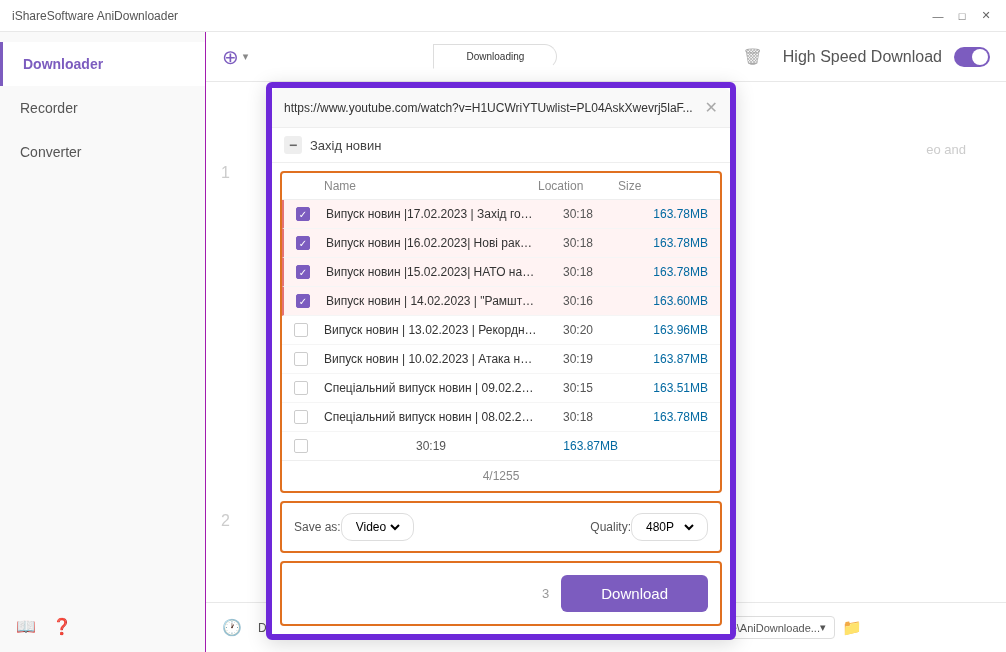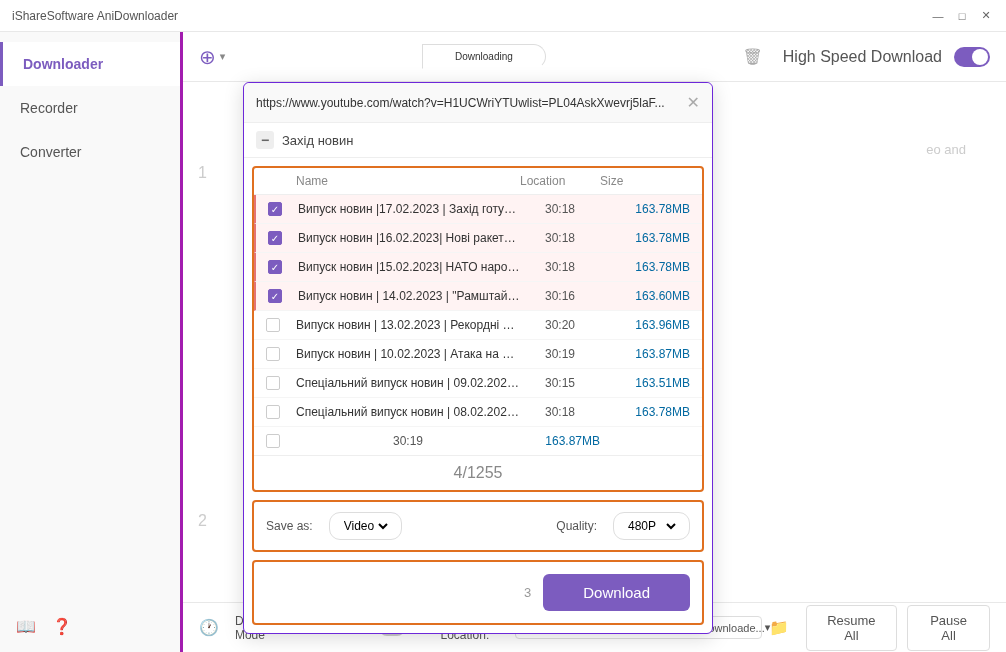--- a/index.html
+++ b/index.html
@@ -10,21 +10,21 @@
     
     .title-bar { height: 32px; background: #fff; display: flex; align-items: center; justify-content: space-between; padding: 0 12px; border-bottom: 1px solid #e8e8e8; }
     .title-bar-left { font-size: 12px; color: #555; }
     .title-bar-controls { display: flex; gap: 8px; }
     .title-btn { width: 16px; height: 16px; display: flex; align-items: center; justify-content: center; cursor: pointer; font-size: 11px; color: #666; }
 
     
     .main-layout { display: flex; flex: 1; overflow: hidden; }
 
     
-    .sidebar { width: 183px; background: #f9f9f9; border-right: 3px solid #a21caf; display: flex; flex-direction: column; padding-top: 10px; }
+    .sidebar { width: 206px; background: #f9f9f9; border-right: 1px solid #a21caf; display: flex; flex-direction: column; padding-top: 10px; }
     .sidebar-item { padding: 14px 20px; cursor: pointer; font-size: 14px; color: #555; border-radius: 0; }
     .sidebar-item.active { background: #fff; color: #7c5cbf; font-weight: 600; border-left: 3px solid #7c5cbf; }
     .sidebar-footer { margin-top: auto; padding: 16px; display: flex; gap: 16px; }
     .sidebar-footer-icon { color: #999; cursor: pointer; font-size: 16px; }
 
     
     .content { flex: 1; display: flex; flex-direction: column; position: relative; }
 
     
     .top-bar { height: 50px; display: flex; align-items: center; padding: 0 16px; border-bottom: 1px solid #e8e8e8; gap: 12px; background: #fff; }
@@ -40,43 +40,43 @@
     .tab:last-child { border-radius: 0 20px 20px 0; }
     .high-speed-text { font-size: 16px; color: #555; }
     .delete-icon { color: #aaa; cursor: pointer; margin-right: 8px; font-size: 16px; }
     .toggle { width: 36px; height: 20px; background: #7c5cbf; border-radius: 10px; position: relative; cursor: pointer; }
     .toggle::after { content: ''; width: 16px; height: 16px; background: #fff; border-radius: 50%; position: absolute; right: 2px; top: 2px; }
 
     
     .page-content { flex: 1; padding: 20px; position: relative; background: #fff; }
 
     
-    .url-panel { position: absolute; left: 60px; top: 0; width: 470px; background: #fff; border: 1px solid #6d28d9; border-radius: 6px; box-shadow: 0 4px 20px rgba(0,0,0,0.15); z-index: 10; }
+    .url-panel { position: absolute; left: 60px; top: 0; width: 470px; background: #fff; border: 6px solid #6d28d9; border-radius: 6px; box-shadow: 0 4px 20px rgba(0,0,0,0.15); z-index: 10; }
     .url-bar { display: flex; align-items: center; padding: 10px 12px; border-bottom: 1px solid #eee; background: #f9f9f9; border-radius: 6px 6px 0 0; }
     .url-text { flex: 1; font-size: 12px; color: #333; overflow: hidden; text-overflow: ellipsis; white-space: nowrap; }
     .close-x { cursor: pointer; color: #aaa; font-size: 16px; margin-left: 8px; }
 
     .playlist-header { padding: 8px 12px; font-size: 13px; color: #444; border-bottom: 1px solid #eee; display: flex; align-items: center; gap: 8px; }
     .playlist-minus { width: 18px; height: 18px; background: #eee; border-radius: 3px; display: flex; align-items: center; justify-content: center; cursor: pointer; color: #666; font-size: 14px; font-weight: bold; }
 
     
     .table-header { display: grid; grid-template-columns: 30px 1fr 80px 90px; padding: 6px 12px; border-bottom: 1px solid #eee; font-size: 12px; color: #888; }
     .table-body { max-height: 260px; overflow-y: auto; }
     .table-row { display: grid; grid-template-columns: 30px 1fr 80px 90px; padding: 7px 12px; border-bottom: 1px solid #f5f5f5; align-items: center; font-size: 12px; }
     .table-row.checked-row { background: #fff3f3; border-left: 2px solid #e57373; }
     .checkbox { width: 14px; height: 14px; border: 1px solid #ccc; border-radius: 2px; display: flex; align-items: center; justify-content: center; cursor: pointer; }
     .checkbox.checked { background: #7c5cbf; border-color: #7c5cbf; color: #fff; font-size: 10px; }
     .row-name { overflow: hidden; text-overflow: ellipsis; white-space: nowrap; color: #333; }
     .row-duration { color: #555; text-align: center; }
     .row-size { color: #0369a1; text-align: right; }
 
-    .pagination { text-align: center; padding: 8px; font-size: 16px; color: #888; border-top: 1px solid #eee; }
-
-    
-    .save-quality-row { display: flex; align-items: center; padding: 10px 12px; gap: 16px; border: 2px solid #e07020; border-radius: 4px; margin: 8px; }
+    .pagination { text-align: center; padding: 8px; font-size: 12px; color: #888; border-top: 1px solid #eee; }
+
+    
+    .save-quality-row { display: flex; align-items: center; padding: 10px 12px; gap: 0; border: 2px solid #e07020; border-radius: 4px; margin: 8px; }
     .save-label { font-size: 12px; color: #555; }
     .dropdown { padding: 5px 10px; border: 1px solid #ddd; border-radius: 11px; font-size: 12px; background: #fff; color: #333; cursor: pointer; display: flex; align-items: center; gap: 6px; }
     .dropdown select { border: none; outline: none; background: transparent; font-size: 12px; cursor: pointer; }
     .quality-label { font-size: 12px; color: #555; margin-left: auto; }
 
     
     .download-area { display: flex; align-items: center; justify-content: flex-end; padding: 12px; }
     .download-btn { background: #7c5cbf; color: #fff; border: none; border-radius: 6px; padding: 10px 40px; font-size: 15px; cursor: pointer; font-weight: 500; }
     .step-3 { font-size: 13px; color: #999; margin-right: 12px; }
 
@@ -279,21 +279,17 @@
           <div class="toggle-sm"></div>
         </div>
         <div class="file-location">
           <span>File Location:</span>
           <div class="file-path">
             <span>C:\ProgramData\iShareSoftware\AniDownloade...</span>
             <span>▾</span>
           </div>
           <span class="folder-icon">📁</span>
         </div>
-        <div class="right-actions">
-          <button class="action-btn">Resume All</button>
-          <button class="action-btn">Pause All</button>
-        </div>
       </div>
 
     </div>
   </div>
 </div>
 
 </body></html>

